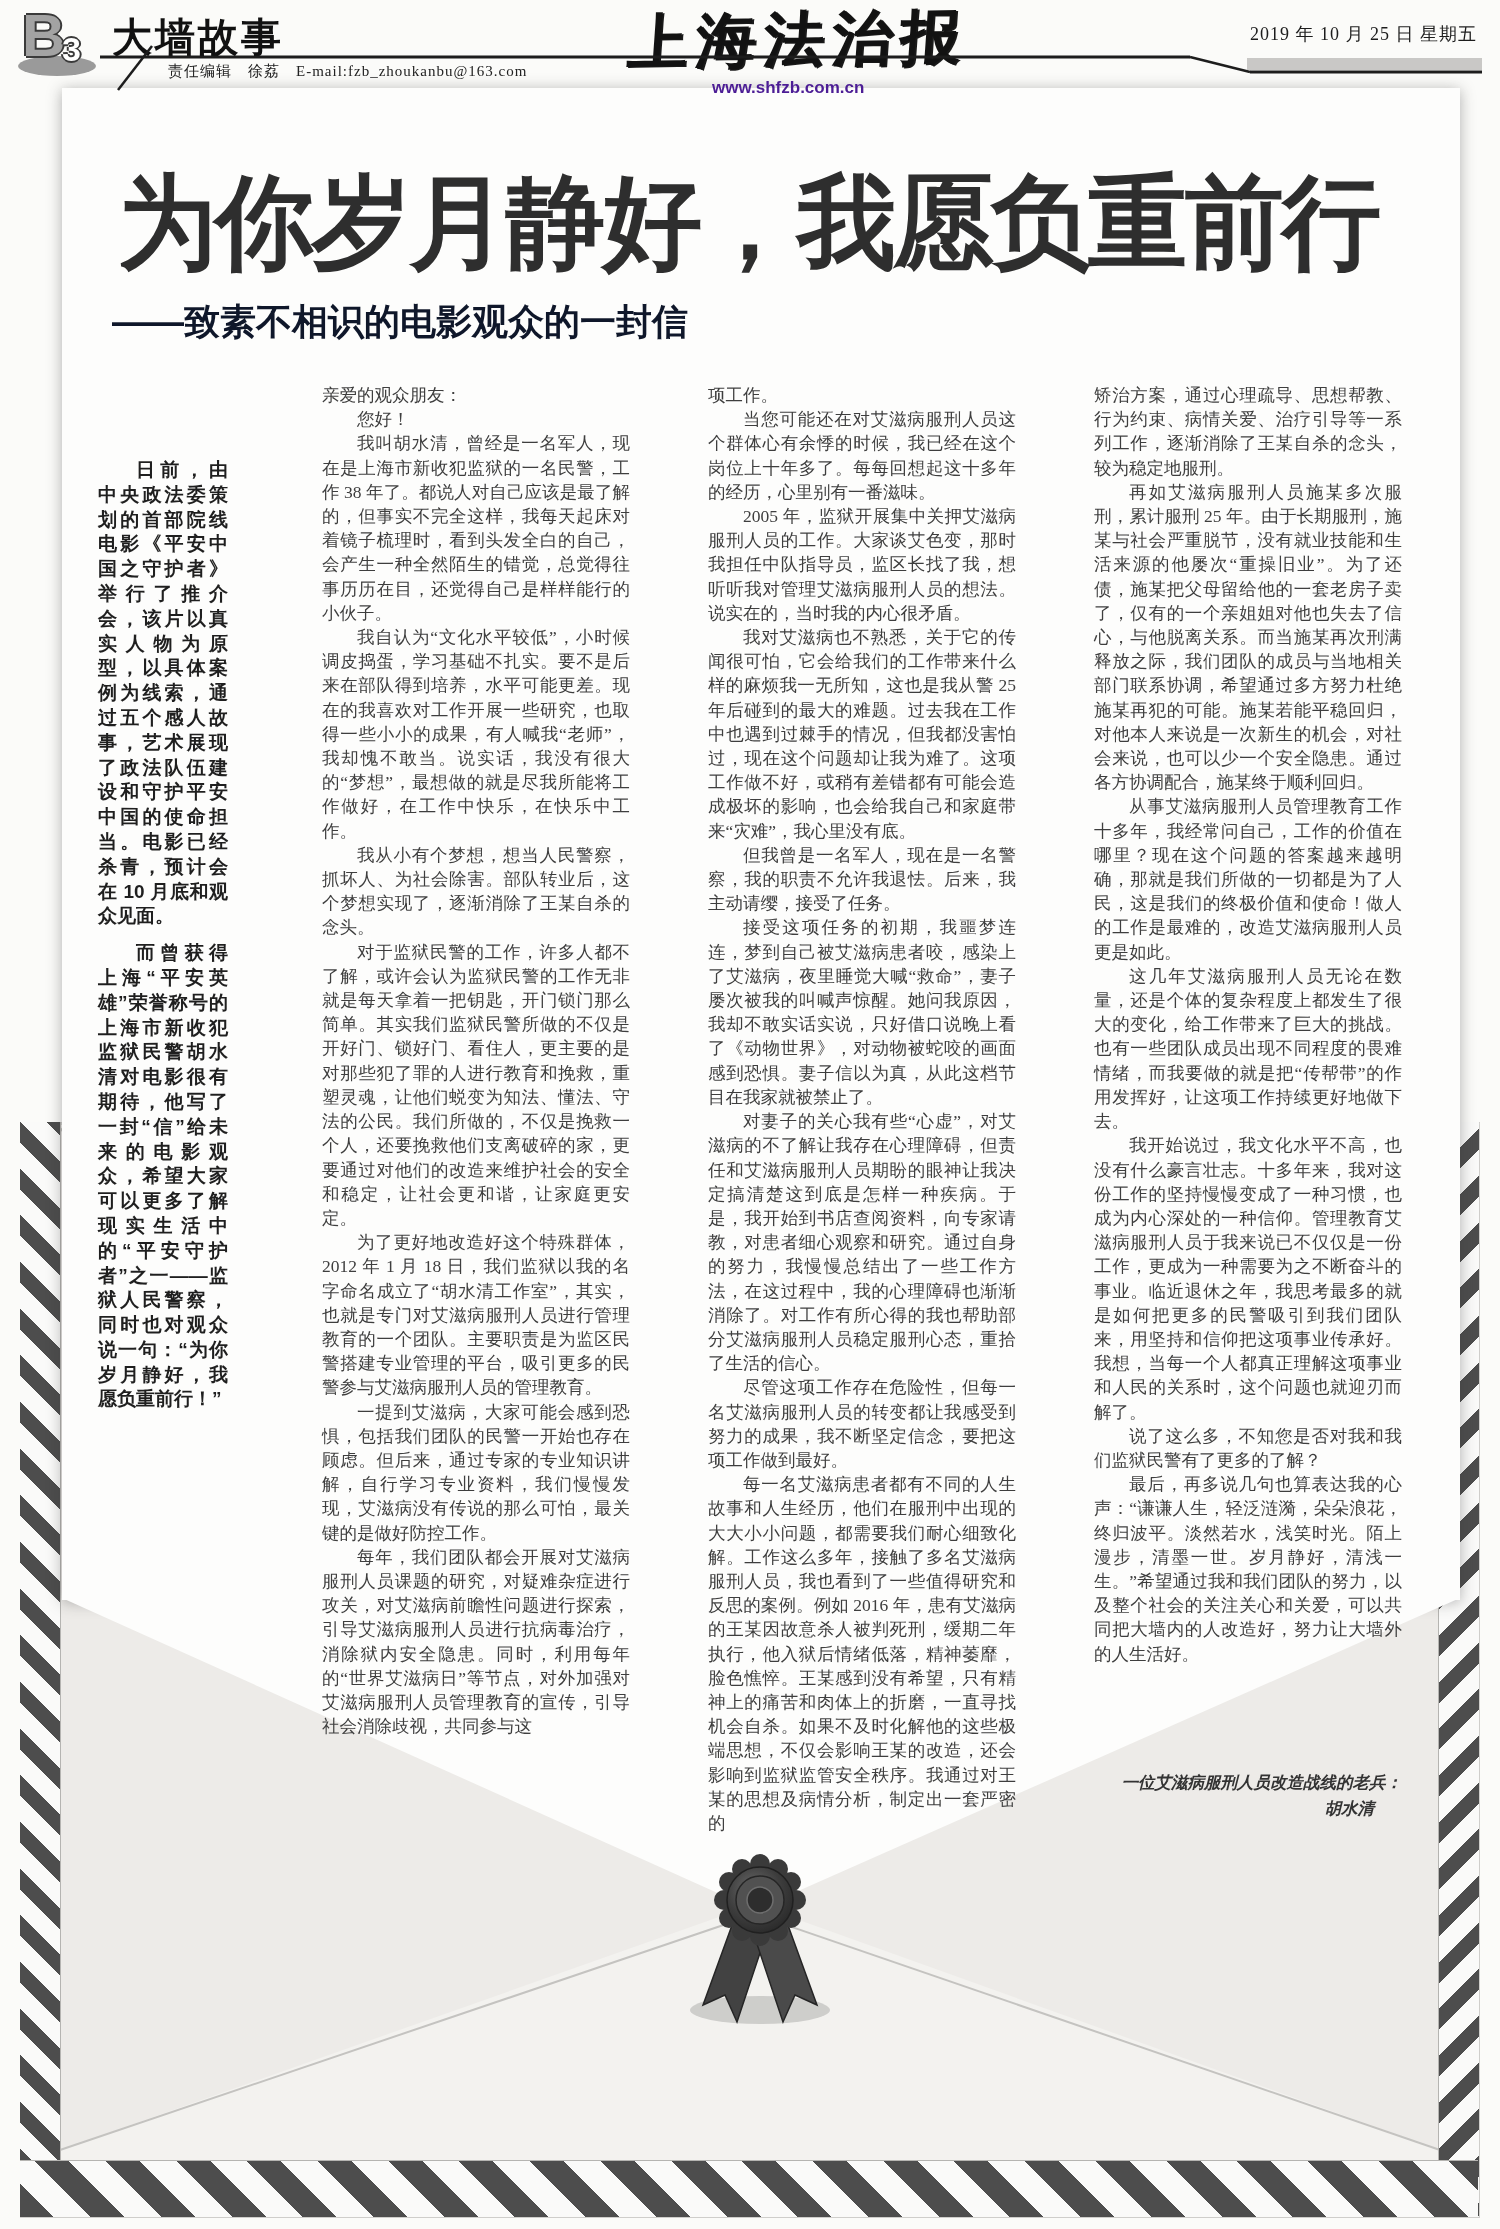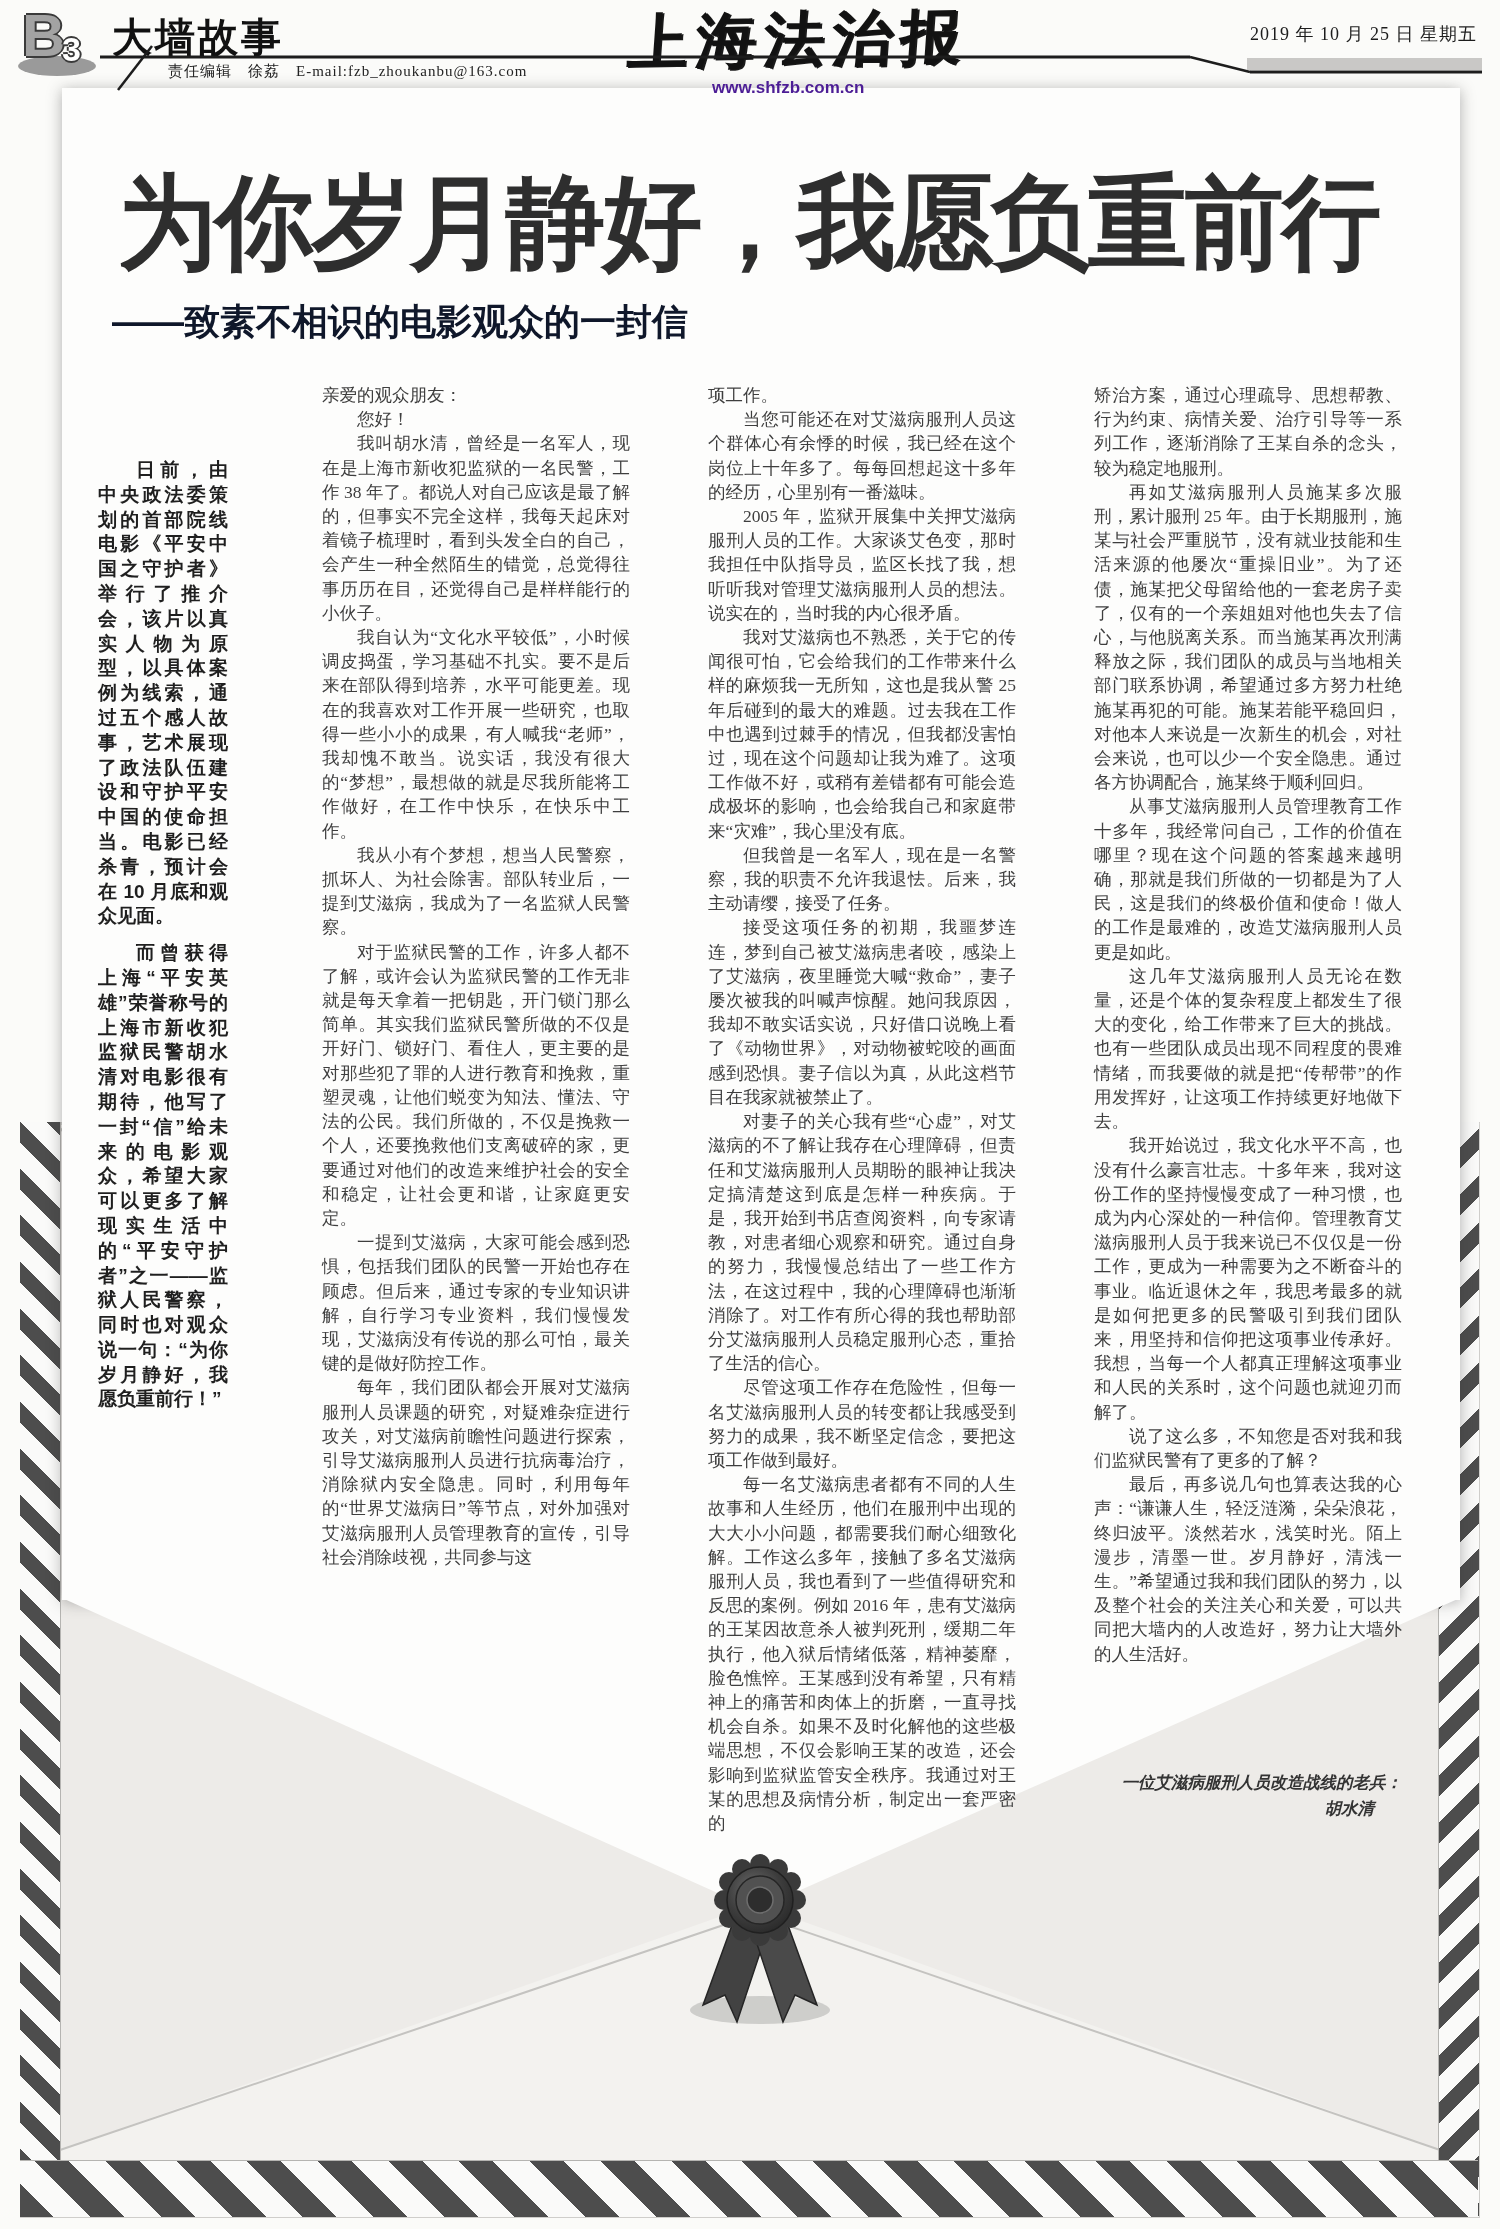--- a/index.html
+++ b/index.html
@@ -90,22 +90,23 @@
   <div class="abs intro" style="left:86px;top:446px;">
       <p>日前，由中央政法委策划的首部院线电影《平安中国之守护者》举行了推介会，该片以真实人物为原型，以具体案例为线索，通过五个感人故事，艺术展现了政法队伍建设和守护平安中国的使命担当。电影已经杀青，预计会在 10 月底和观众见面。</p>
       <p>而曾获得上海“平安英雄”荣誉称号的上海市新收犯监狱民警胡水清对电影很有期待，他写了一封“信”给未来的电影观众，希望大家可以更多了解现实生活中的“平安守护者”之一——监狱人民警察，同时也对观众说一句：“为你岁月静好，我愿负重前行！”</p>
     </div>
 
   <div class="abs col cont" style="left:322px;top:383px;">
       <p>亲爱的观众朋友：</p>
       <p>您好！</p>
       <p>我叫胡水清，曾经是一名军人，现在是上海市新收犯监狱的一名民警，工作 38 年了。都说人对自己应该是最了解的，但事实不完全这样，我每天起床对着镜子梳理时，看到头发全白的自己，会产生一种全然陌生的错觉，总觉得往事历历在目，还觉得自己是样样能行的小伙子。</p>
       <p>我自认为“文化水平较低”，小时候调皮捣蛋，学习基础不扎实。要不是后来在部队得到培养，水平可能更差。现在的我喜欢对工作开展一些研究，也取得一些小小的成果，有人喊我“老师”，我却愧不敢当。说实话，我没有很大的“梦想”，最想做的就是尽我所能将工作做好，在工作中快乐，在快乐中工作。</p>
-      <p>我从小有个梦想，想当人民警察，抓坏人、为社会除害。部队转业后，一提到艾滋病，我成为了一名监狱人民警察。</p>
+      <p>我从小有个梦想，想当人民警察，抓坏人、为社会除害。部队转业后，这个梦想实现了，逐渐消除了王某自杀的念头。</p>
       <p>对于监狱民警的工作，许多人都不了解，或许会认为监狱民警的工作无非就是每天拿着一把钥匙，开门锁门那么简单。其实我们监狱民警所做的不仅是开好门、锁好门、看住人，更主要的是对那些犯了罪的人进行教育和挽救，重塑灵魂，让他们蜕变为知法、懂法、守法的公民。我们所做的，不仅是挽救一个人，还要挽救他们支离破碎的家，更要通过对他们的改造来维护社会的安全和稳定，让社会更和谐，让家庭更安定。</p>
+      <p>为了更好地改造好这个特殊群体，2012 年 1 月 18 日，我们监狱以我的名字命名成立了“胡水清工作室”，其实，也就是专门对艾滋病服刑人员进行管理教育的一个团队。主要职责是为监区民警搭建专业管理的平台，吸引更多的民警参与艾滋病服刑人员的管理教育。</p>
       <p>一提到艾滋病，大家可能会感到恐惧，包括我们团队的民警一开始也存在顾虑。但后来，通过专家的专业知识讲解，自行学习专业资料，我们慢慢发现，艾滋病没有传说的那么可怕，最关键的是做好防控工作。</p>
       <p>每年，我们团队都会开展对艾滋病服刑人员课题的研究，对疑难杂症进行攻关，对艾滋病前瞻性问题进行探索，引导艾滋病服刑人员进行抗病毒治疗，消除狱内安全隐患。同时，利用每年的“世界艾滋病日”等节点，对外加强对艾滋病服刑人员管理教育的宣传，引导社会消除歧视，共同参与这</p>
     </div>
 
   <div class="abs col cont" style="left:708px;top:383px;">
       <p>项工作。</p>
       <p>当您可能还在对艾滋病服刑人员这个群体心有余悸的时候，我已经在这个岗位上十年多了。每每回想起这十多年的经历，心里别有一番滋味。</p>
       <p>2005 年，监狱开展集中关押艾滋病服刑人员的工作。大家谈艾色变，那时我担任中队指导员，监区长找了我，想听听我对管理艾滋病服刑人员的想法。说实在的，当时我的内心很矛盾。</p>
       <p>我对艾滋病也不熟悉，关于它的传闻很可怕，它会给我们的工作带来什么样的麻烦我一无所知，这也是我从警 25 年后碰到的最大的难题。过去我在工作中也遇到过棘手的情况，但我都没害怕过，现在这个问题却让我为难了。这项工作做不好，或稍有差错都有可能会造成极坏的影响，也会给我自己和家庭带来“灾难”，我心里没有底。</p>
       <p>但我曾是一名军人，现在是一名警察，我的职责不允许我退怯。后来，我主动请缨，接受了任务。</p>

